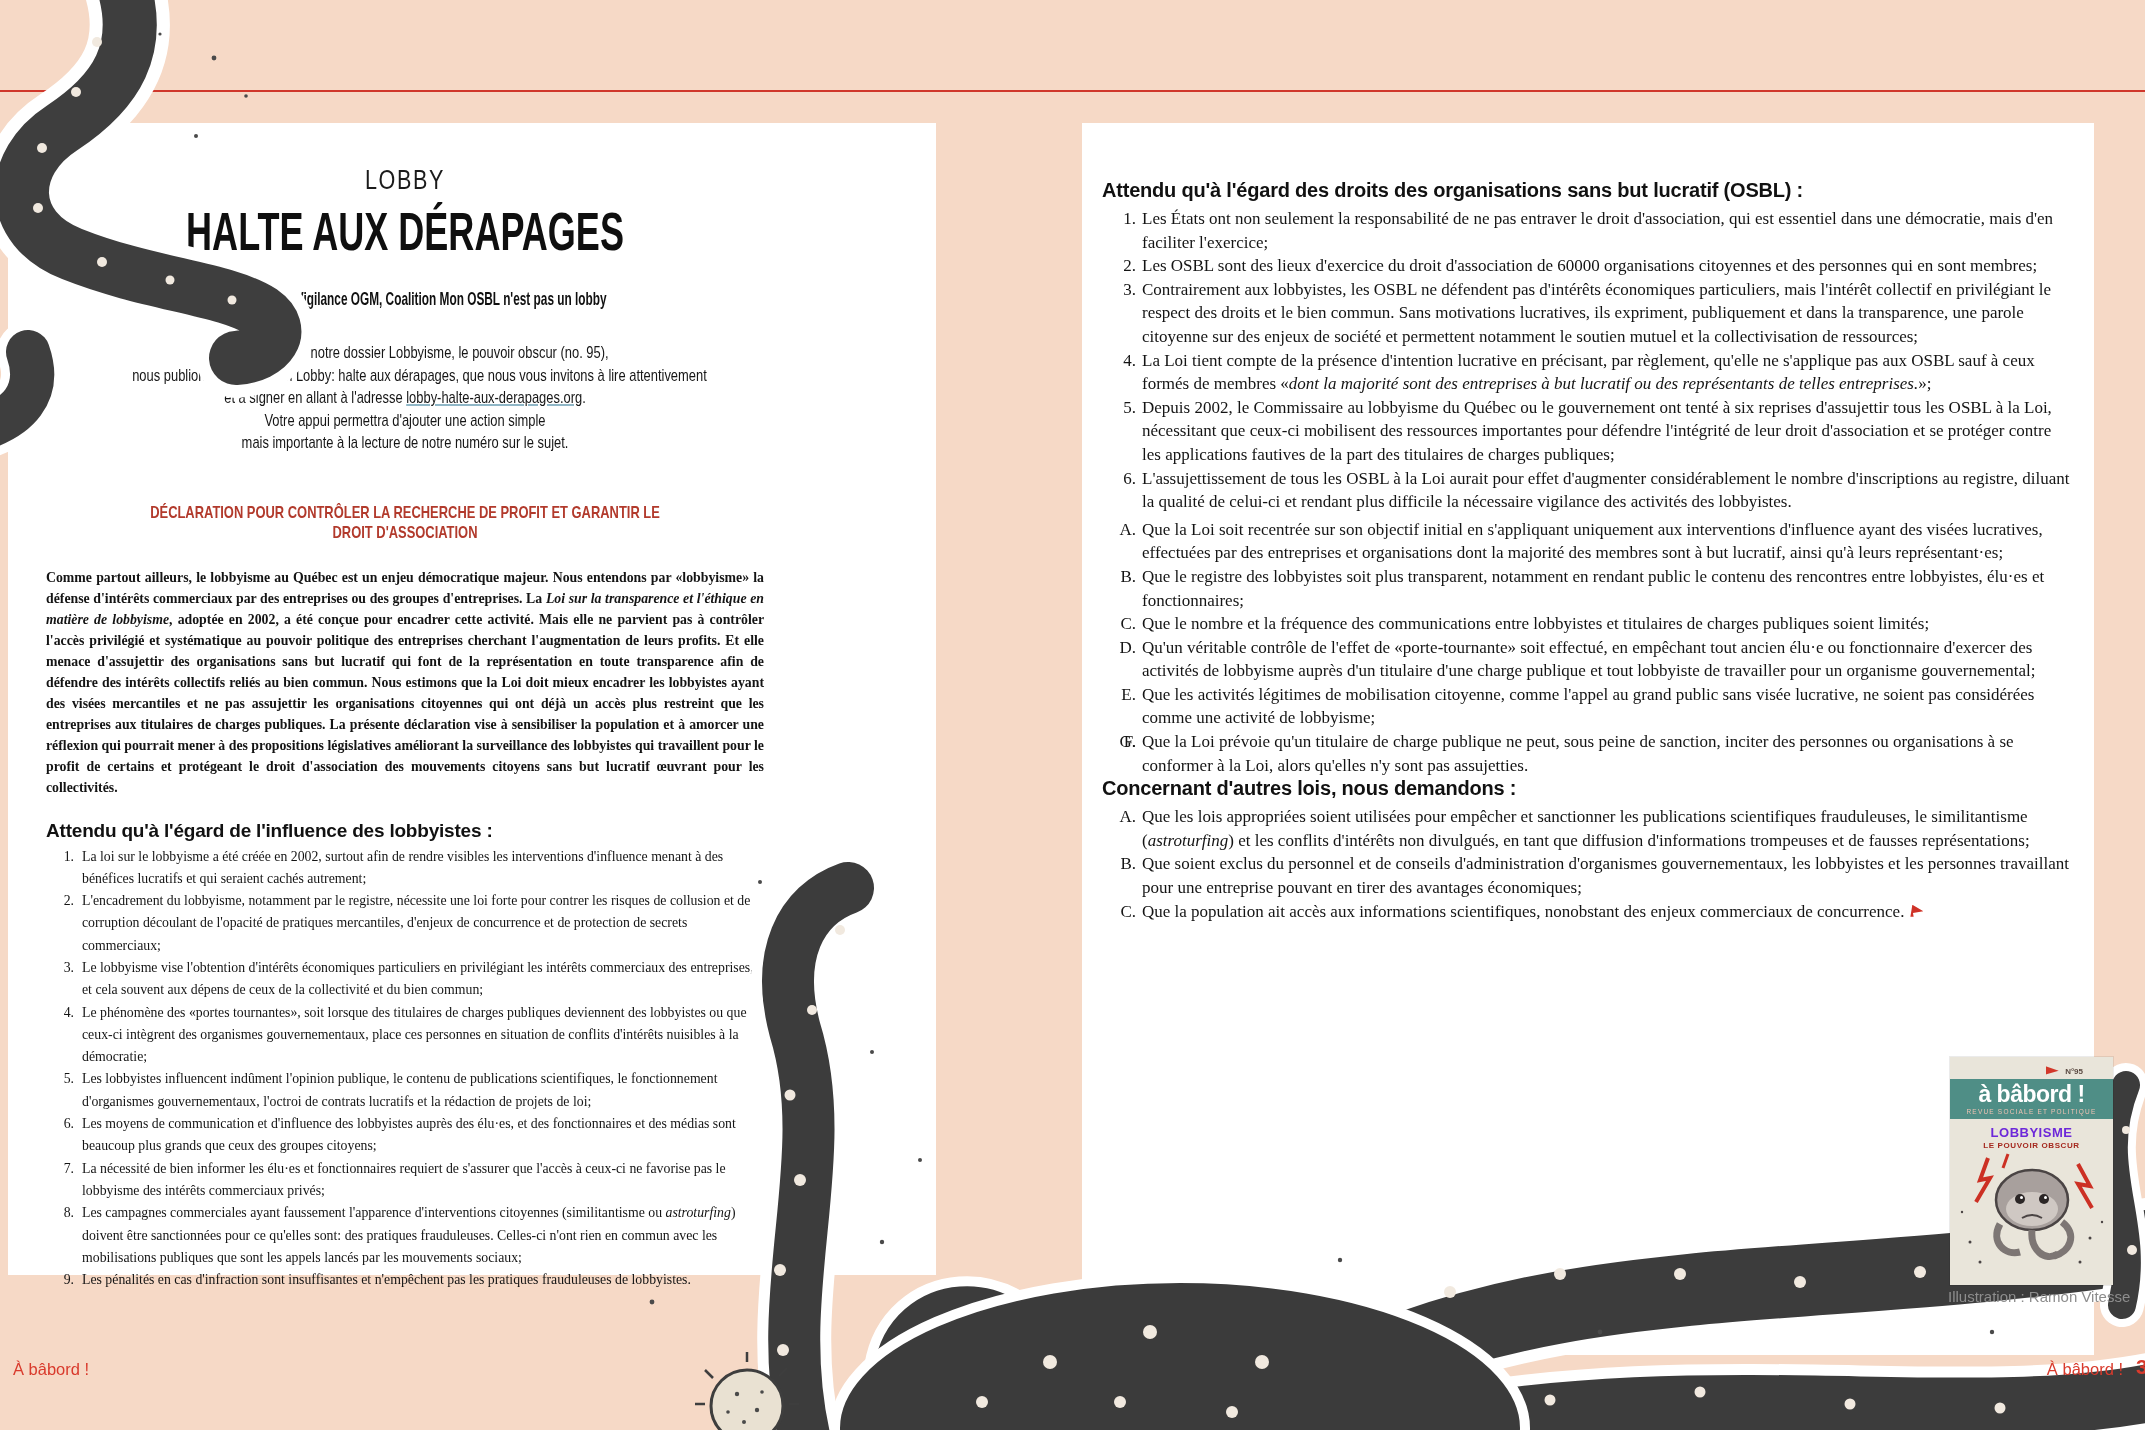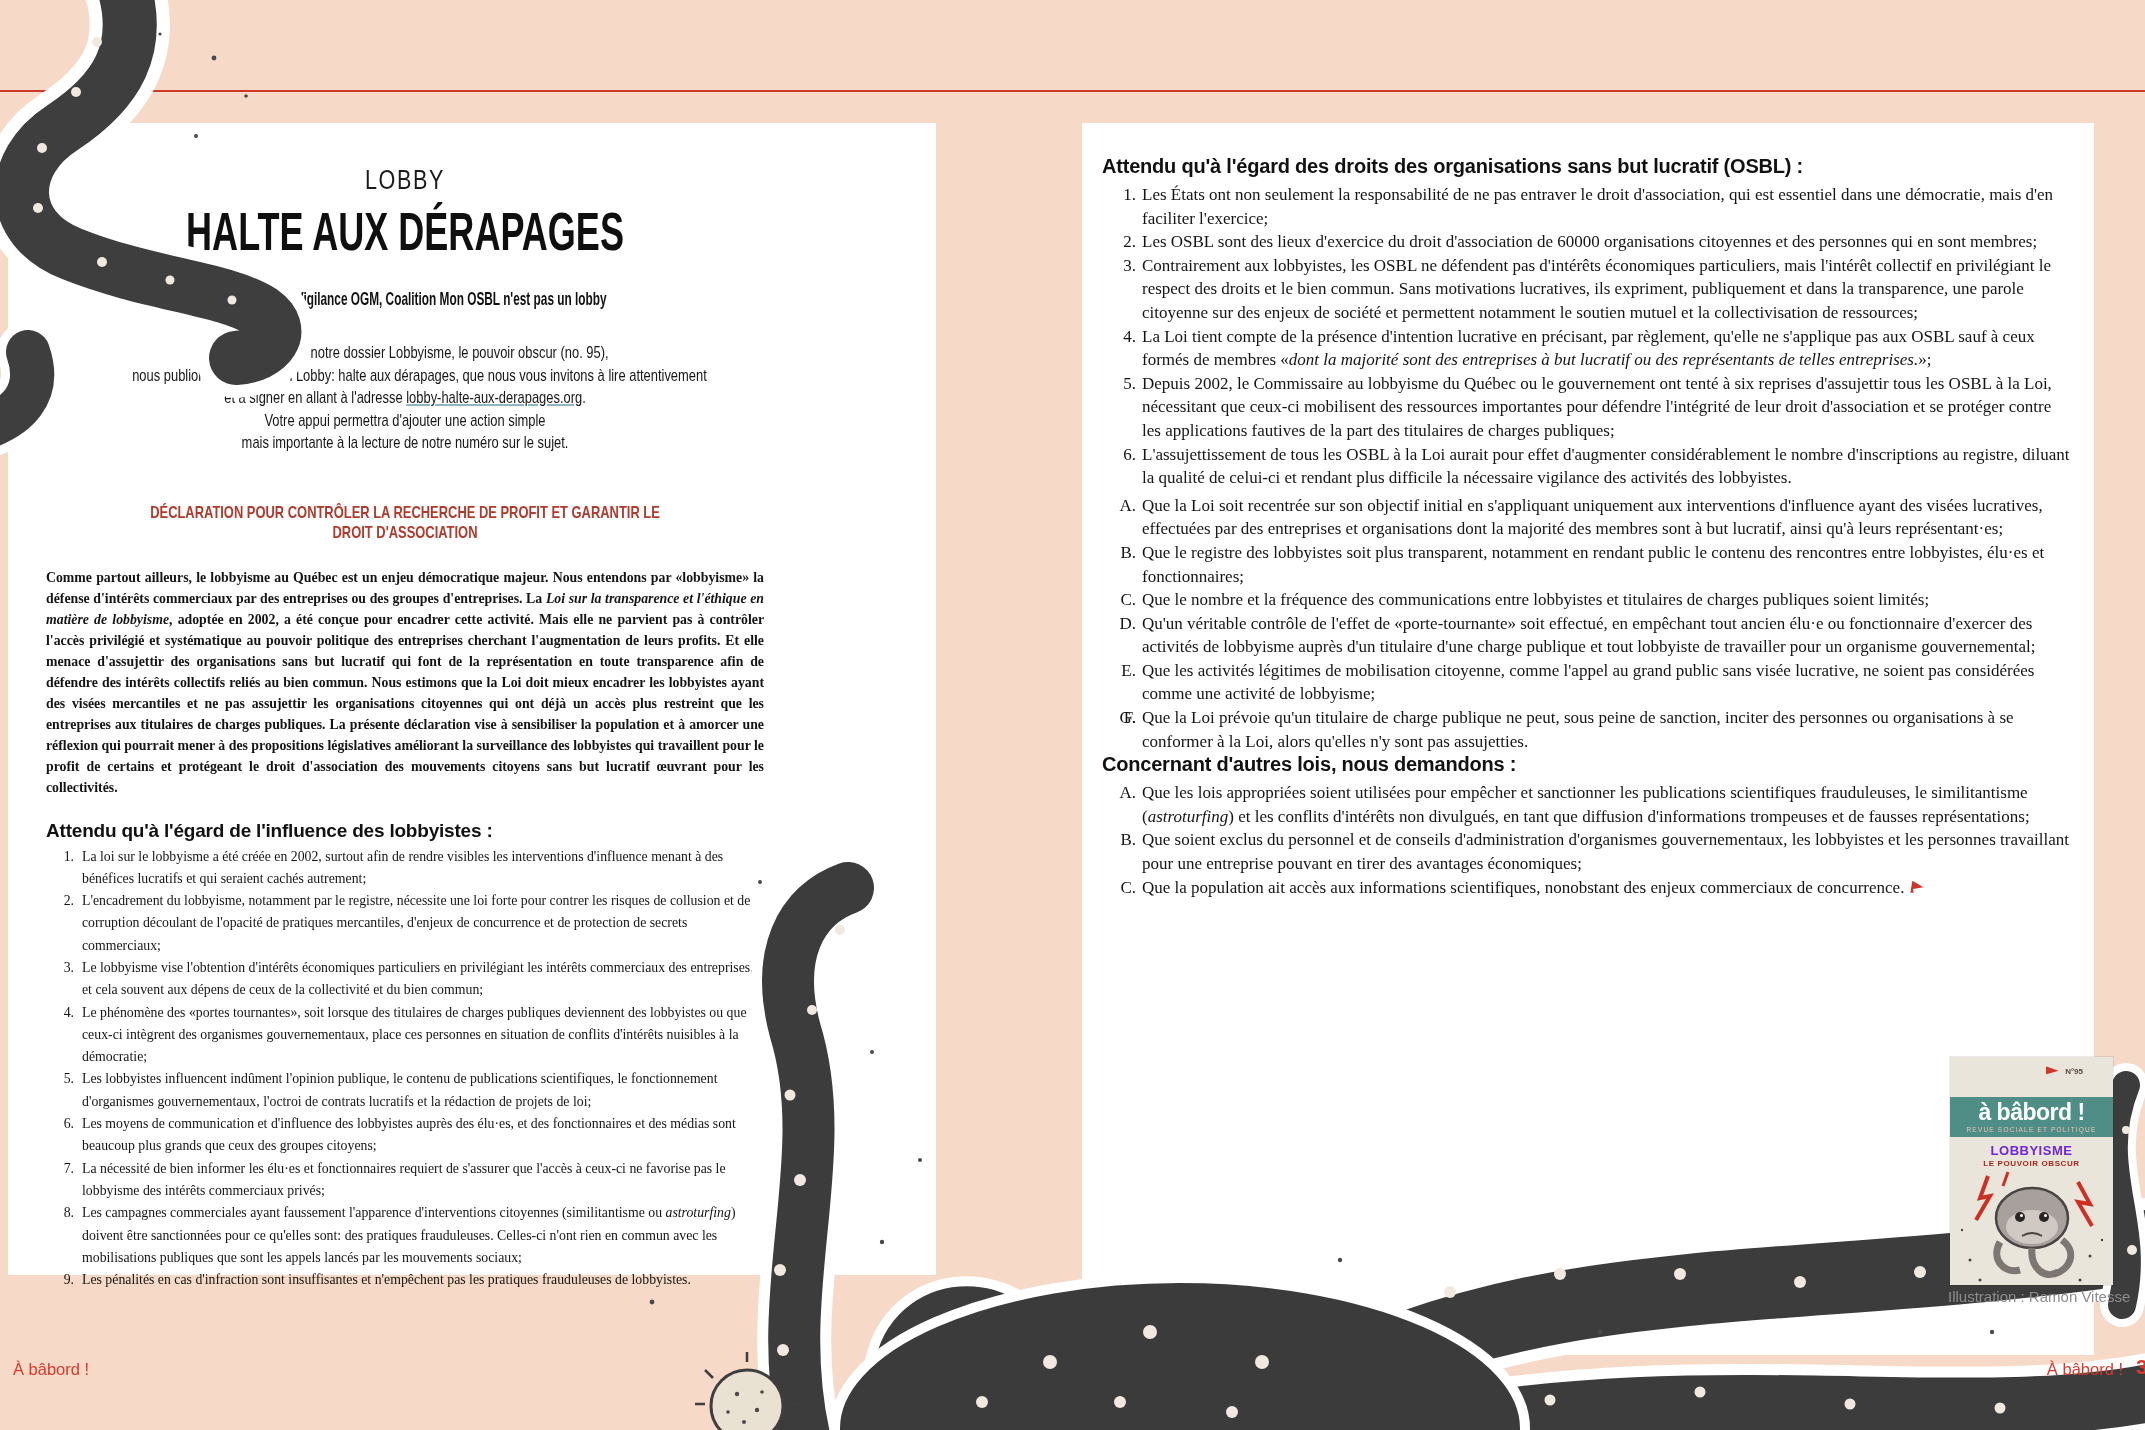--- a/index.html
+++ b/index.html
@@ -2,21 +2,21 @@
 <html><head>
 <meta charset="utf-8">
 <style>
   html,body{margin:0;padding:0;}
   body{font-family:"Liberation Sans",sans-serif;}
   .spread{position:relative;width:2145px;height:1430px;background:#f6d9c6;overflow:hidden;}
   .top-rule{position:absolute;left:0;top:90px;width:2145px;height:2px;background:#d0372b;z-index:1;}
 
   .panel{position:absolute;top:123px;background:#ffffff;z-index:2;}
   .panel-left{left:8px;width:890px;height:1152px;padding-left:38px;}
-  .panel-right{left:1082px;width:1012px;height:1232px;box-sizing:border-box;padding:32px 22px 0 20px;}
+  .panel-right{left:1082px;width:1012px;height:1232px;box-sizing:border-box;padding:56px 22px 0 20px;}
 
   .left-col{width:718px;}
 
   .kicker{margin-top:42px;text-align:center;font-size:27px;letter-spacing:2px;color:#1b1b1b;
           transform:scaleX(.8);transform-origin:50% 50%;}
   .main-title{margin:8px 0 0;text-align:center;font-size:53px;line-height:56px;font-weight:bold;color:#0f0f0f;
           letter-spacing:0;transform:scaleX(.68);transform-origin:50% 50%;}
   .byline{margin-top:28px;text-align:center;font-size:18.5px;font-weight:bold;color:#101010;
           transform:scaleX(.64);transform-origin:50% 50%;}
   .intro{margin-top:32px;text-align:center;font-size:17px;line-height:22.5px;color:#161616;
@@ -41,21 +41,21 @@
   .right-list li{position:relative;padding-left:40px;}
   .right-list .marker{position:absolute;left:2px;width:32px;text-align:right;}
 
   .end-mark{display:inline-block;width:13px;height:12px;margin-left:6px;vertical-align:baseline;
           background:#cf3227;clip-path:polygon(0 100%,15% 0,100% 55%,20% 70%,25% 100%);}
 
   .art{position:absolute;left:0;top:0;width:2145px;height:1430px;z-index:4;pointer-events:none;}
 
   .cover{position:absolute;left:1950px;top:1057px;width:163px;height:228px;background:#e9e5da;z-index:6;overflow:hidden;
          box-shadow:0 0 0 1px rgba(0,0,0,.08);}
-  .cover-top{height:40px;text-align:right;padding:5px 30px 0 0;box-sizing:border-box;}
+  .cover-top{height:22px;text-align:right;padding:5px 30px 0 0;box-sizing:border-box;}
   .cover-flag{display:inline-block;width:13px;height:11px;background:#d2382a;vertical-align:middle;
          clip-path:polygon(0 0,100% 40%,0 75%);}
   .cover-issue{font-size:8px;color:#5a4a42;vertical-align:middle;margin-left:2px;font-weight:bold;}
   .cover-masthead{background:#4f8e86;text-align:center;padding:2px 0 4px;}
   .cover-logo{font-size:23px;font-weight:bold;color:#fff;letter-spacing:-.5px;line-height:26px;}
   .cover-tagline{font-size:6.5px;color:#efc3b3;letter-spacing:1.2px;margin-top:1px;}
   .cover-dossier{text-align:center;padding-top:6px;}
   .cover-dtitle{font-size:13px;font-weight:bold;color:#6d28d9;letter-spacing:.5px;text-align:center;}
   .cover-dsub{font-size:8px;font-weight:bold;color:#a5281e;letter-spacing:.6px;margin-top:1px;}
   .cover-art{display:block;margin-top:2px;}

